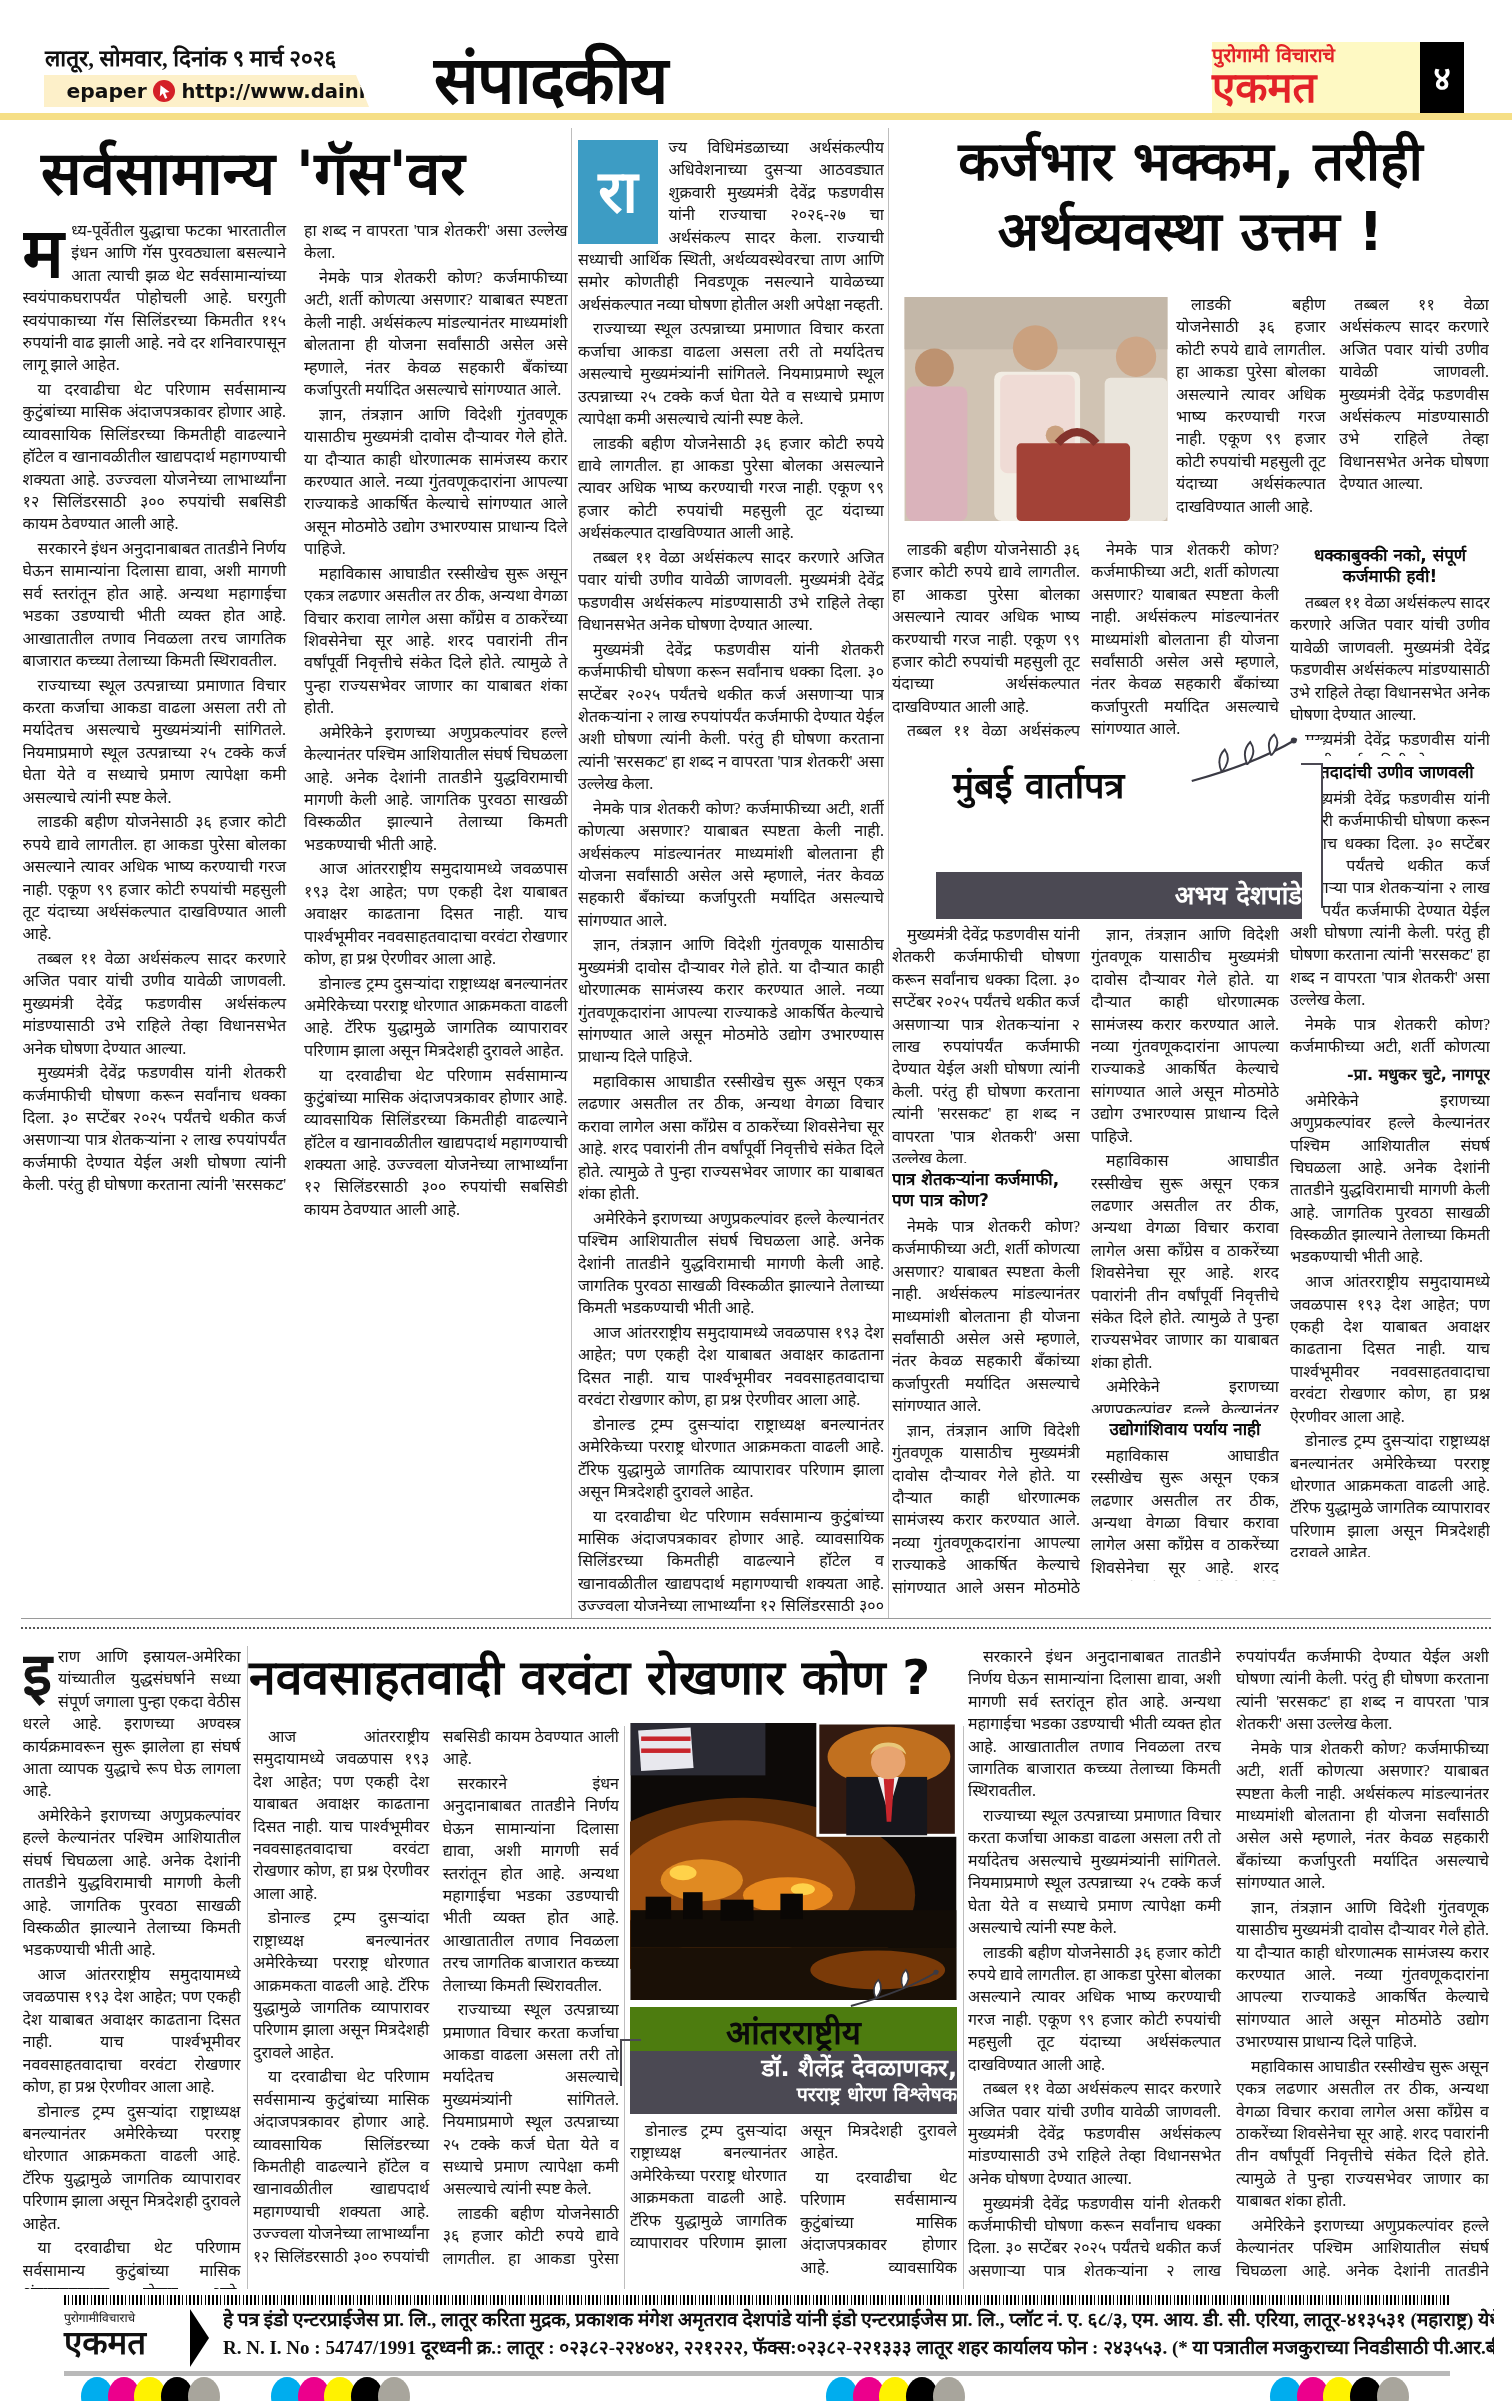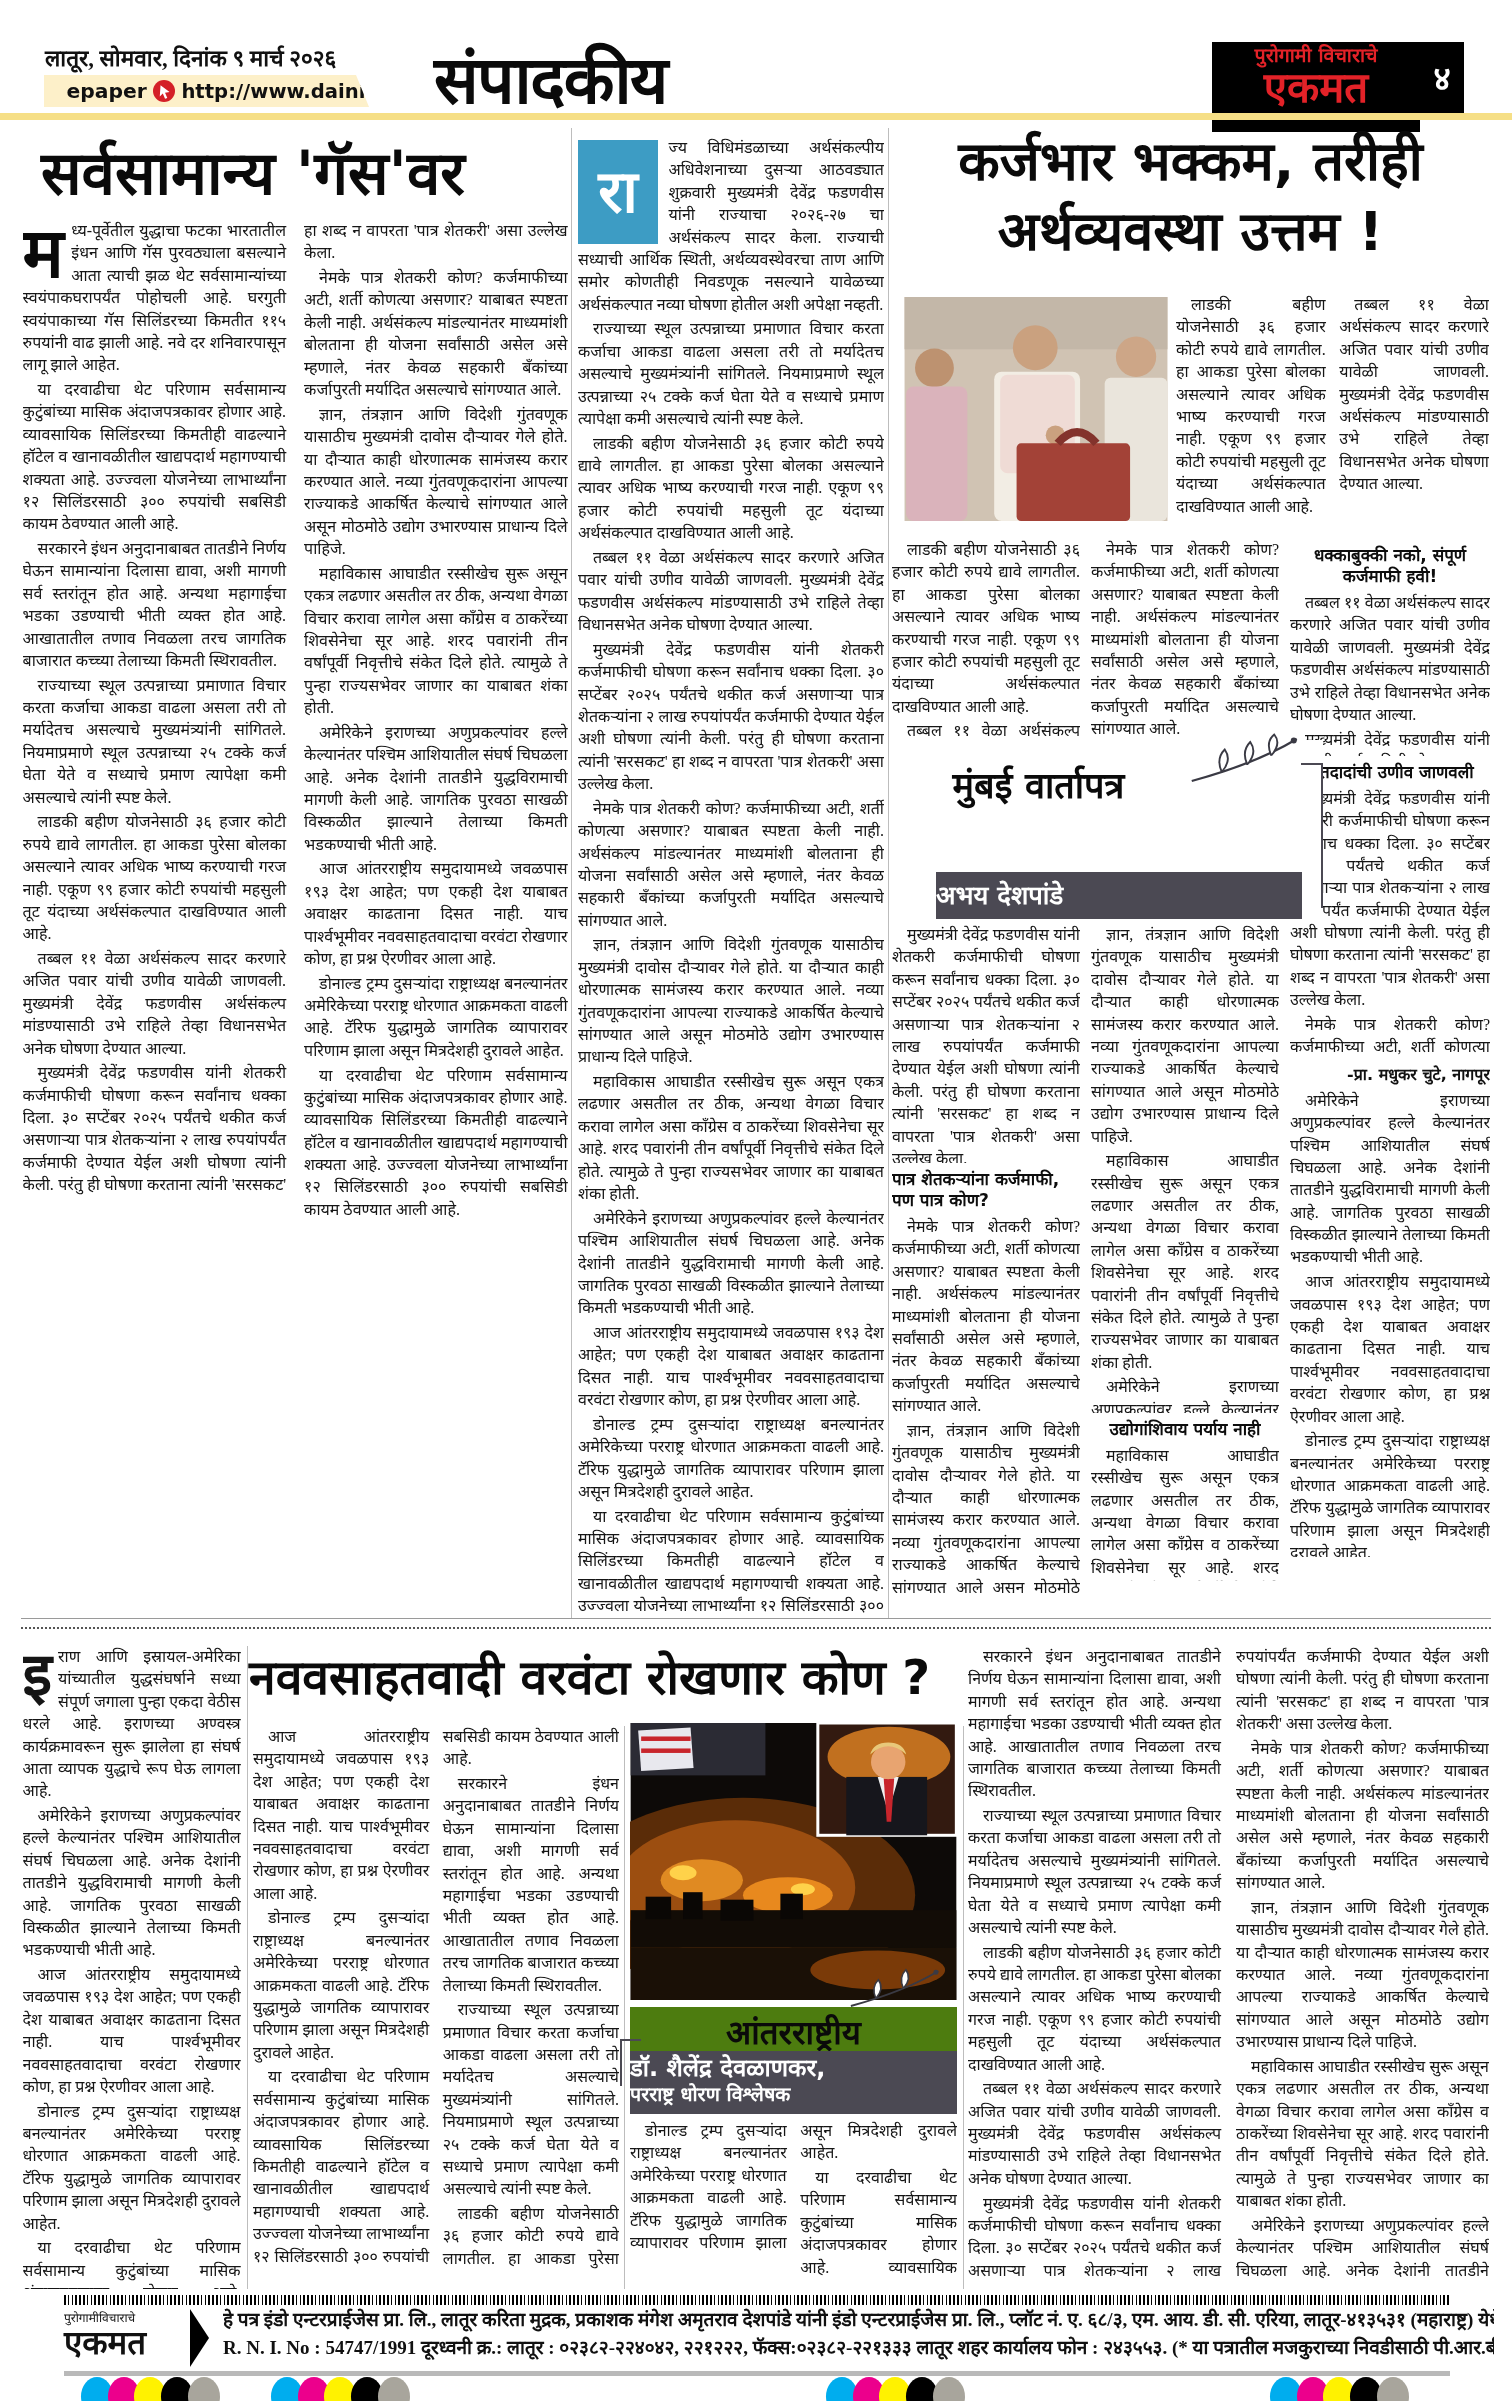--- a/index.html
+++ b/index.html
@@ -12,21 +12,21 @@
   .seg{overflow:hidden;}
   .colblock{overflow:hidden;}
   .subhead{font-family:"DejaVu Sans","Liberation Sans",sans-serif;font-weight:bold;font-size:17px;line-height:1.25;margin:6px 0 4.5px 0;color:#0d0d0d;}
   .subhead.center{text-align:center;}
   .byline-right{font-family:"DejaVu Sans","Liberation Sans",sans-serif;font-weight:bold;font-size:16px;text-align:right;margin:4.5px 0;}
   .vline{position:absolute;width:0.8px;background:#bdbdbd;}
   .dc{float:left;font-family:"DejaVu Sans","Liberation Sans",sans-serif;font-weight:900;font-size:69px;line-height:.82;padding:4.5px 7.5px 0 0;color:#0a0a0a;}
   .dc-box{float:left;width:80px;height:104px;background:#3d9cc4;color:#fff;display:flex;align-items:center;justify-content:center;
           font-family:"DejaVu Sans","Liberation Sans",sans-serif;font-weight:900;font-size:59px;margin:3px 10.5px 3px 0;}
   .dc-sm{float:left;font-family:"DejaVu Sans","Liberation Sans",sans-serif;font-weight:900;font-size:60px;line-height:.85;padding:3px 6px 0 0;}
-  .darkbar{background:#4b4953;color:#ffffff;text-align:left;font-family:"DejaVu Sans","Liberation Sans",sans-serif;}
+  .darkbar{background:#4b4953;color:#ffffff;text-align:right;font-family:"DejaVu Sans","Liberation Sans",sans-serif;}
   .dotgroup{position:absolute;top:2377px;display:flex;}
   .dot{width:32px;height:39px;border-radius:50%;margin-right:-5.3px;}
   .bracket-r{position:absolute;right:0;top:22.6px;width:19.6px;height:143px;border-top:2.3px solid #4b4953;border-right:2.3px solid #4b4953;}
   .bracket-l{position:absolute;left:-10.5px;top:32px;width:19.6px;height:45px;border-top:2.3px solid #4b4953;border-left:2.3px solid #4b4953;}
   .leaf{position:absolute;}
 </style>
 </head>
 <body>
 
 <div id="page">
@@ -39,21 +39,21 @@
     <span style="display:inline-block;width:22.6px;height:22.6px;border-radius:50%;background:#d42027;margin:0 6px;position:relative;">
       <svg width="22.6" height="22.6" viewBox="0 0 30 30">
           <path d="M10 7 L22 16 L16 17 L19 24 L16 25 L13 18 L9 22 Z" fill="#ffffff"></path>
         </svg>
     </span>
     <span style="font-family:'DejaVu Sans','Liberation Sans',sans-serif;font-weight:bold;font-size:19.6px;">http://www.dainikekmat.com</span>
   </div>
 
   <div class="abs hfont" style="left:434px;top:32px;font-size:66px;letter-spacing:-1.5px;text-align:center;">संपादकीय</div>
 
-  <div class="abs" style="left:1212px;top:42px;width:208px;height:90px;background:#000000;text-align:center;">
+  <div class="abs" style="left:1212px;top:42px;width:208px;height:71px;background:#fef9c3;">
     <div style="color:#e32228;font-weight:900;font-size:19.6px;line-height:1.1;margin-top:3px;font-family:'DejaVu Sans','Liberation Sans',sans-serif;">पुरोगामी विचाराचे</div>
     <div style="color:#e32228;font-weight:900;font-size:42px;line-height:1.0;font-family:'DejaVu Sans','Liberation Sans',sans-serif;">एकमत</div>
   </div>
   <div class="abs" style="left:1420px;top:42px;width:44px;height:71px;background:#000;color:#fff;display:flex;align-items:center;justify-content:center;font-size:33px;font-weight:bold;">४</div>
 
   <div class="abs" style="left:0;top:113px;width:1512px;height:6.8px;background:#f6df86;"></div>
 
   <div class="vline" style="left:571px;top:128px;height:1490px;"></div>
   <div class="vline" style="left:888px;top:128px;height:1490px;"></div>
 

